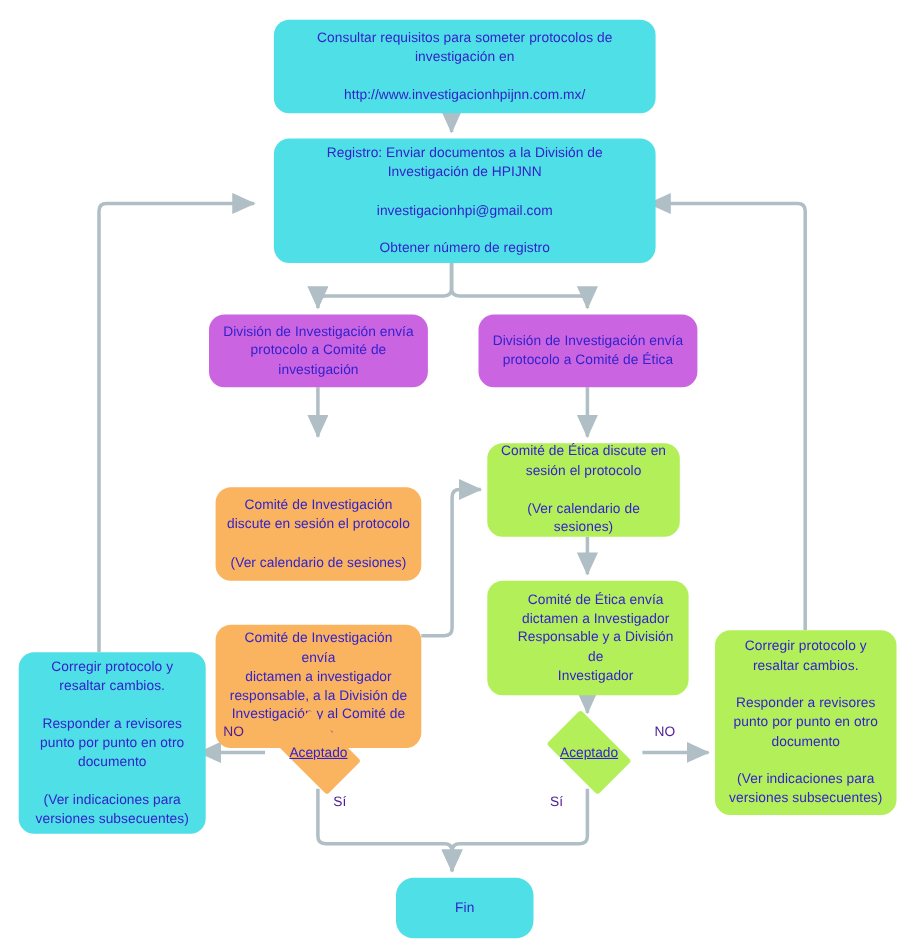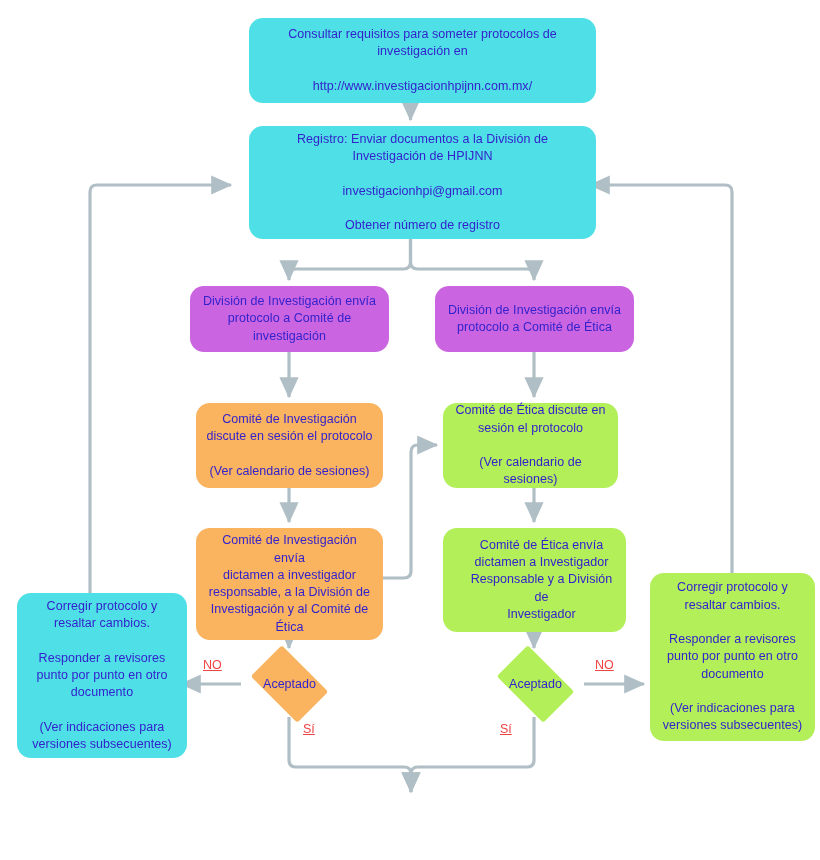--- a/index.html
+++ b/index.html
@@ -36,21 +36,21 @@
     color: #3322cc;
     font-size: 12.5px;
     line-height: 1.38;
     border-radius: 14px;
     padding: 6px 10px;
     white-space: pre-line;
     letter-spacing: 0.05px;
   }
   .node.cyan   { background: #4fdfe6; margin-left: 12px; }
   .node.purple { background: #cb64e0; }
-  .node.orange { background: #fab35e; }
+  .node.orange { background: #fab35e; margin-top: 40px; }
   .node.green  { background: #b3ef59; }
 
   .diamond-wrap {
     position: absolute;
     display: flex;
     align-items: center;
     justify-content: center;
   }
   .diamond-shape {
     position: absolute;
@@ -60,28 +60,28 @@
     border-radius: 4px;
   }
   .diamond-shape.orange { background: #fab35e; }
   .diamond-shape.green  { background: #b3ef59; }
   .diamond-label {
     position: relative;
     z-index: 2;
     color: #3322cc;
     font-size: 12.5px;
     pointer-events: none;
+    text-decoration: underline;
   }
 
   .edge-label {
     position: absolute;
-    color: #ef4444;
+    color: #4c1d95;
     font-size: 12.5px;
     white-space: nowrap;
-    text-decoration: underline;
   }
 </style>
 </head>
 <body>
 
 <div id="canvas">
 
   <svg class="edges" viewBox="0 0 820 860" xmlns="http://www.w3.org/2000/svg">
     <defs>
       <marker id="arrow" markerWidth="9" markerHeight="9" refX="6.2" refY="3" orient="auto" markerUnits="strokeWidth">
@@ -187,20 +187,21 @@
   <div class="node green" style="left:650px; top:573px; width:165px; height:168px;">Corregir protocolo y
 resaltar cambios.
 
 Responder a revisores
 punto por punto en otro
 documento
 
 (Ver indicaciones para
 versiones subsecuentes)</div>
 
+  <div class="node cyan" style="left:348px; top:798px; width:125px; height:55px; border-radius:16px;">Fin</div>
 
   <div class="edge-label" style="left:203px; top:658px;">NO</div>
 
   <div class="edge-label" style="left:303px; top:722px;">Sí</div>
 
   <div class="edge-label" style="left:595px; top:658px;">NO</div>
 
   <div class="edge-label" style="left:500px; top:722px;">Sí</div>
 
 </div>

